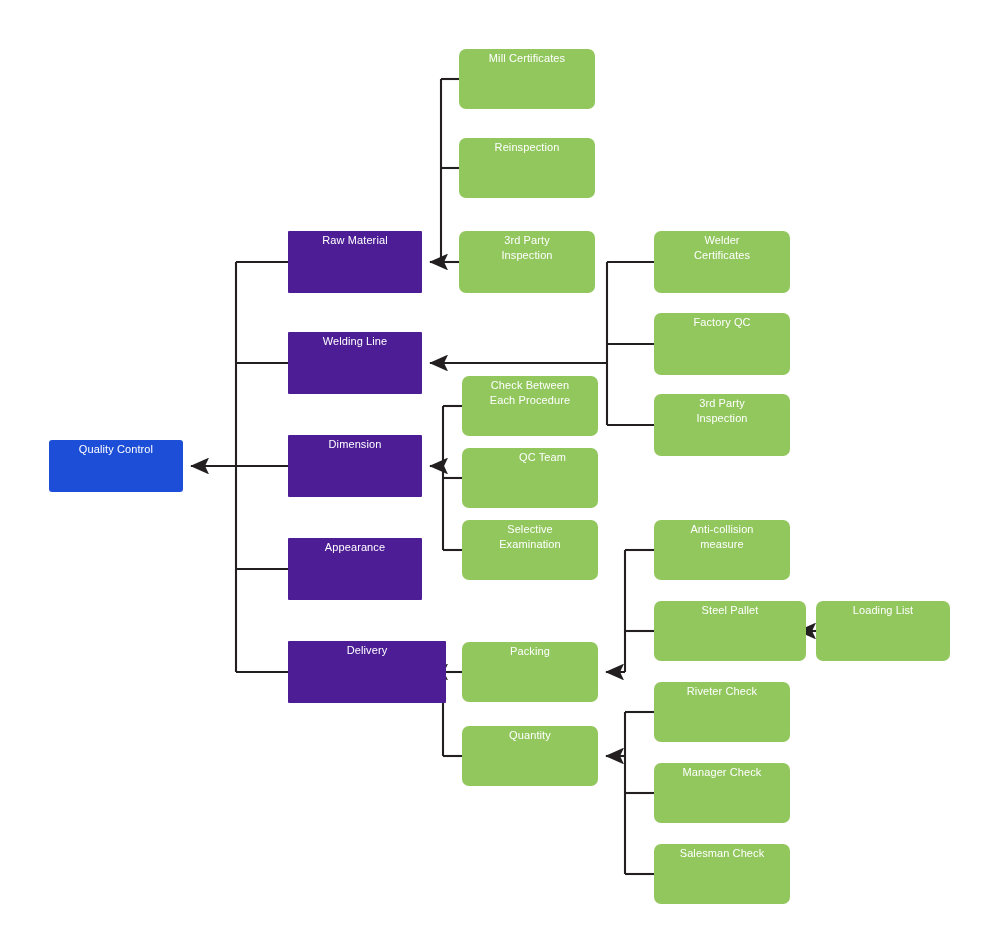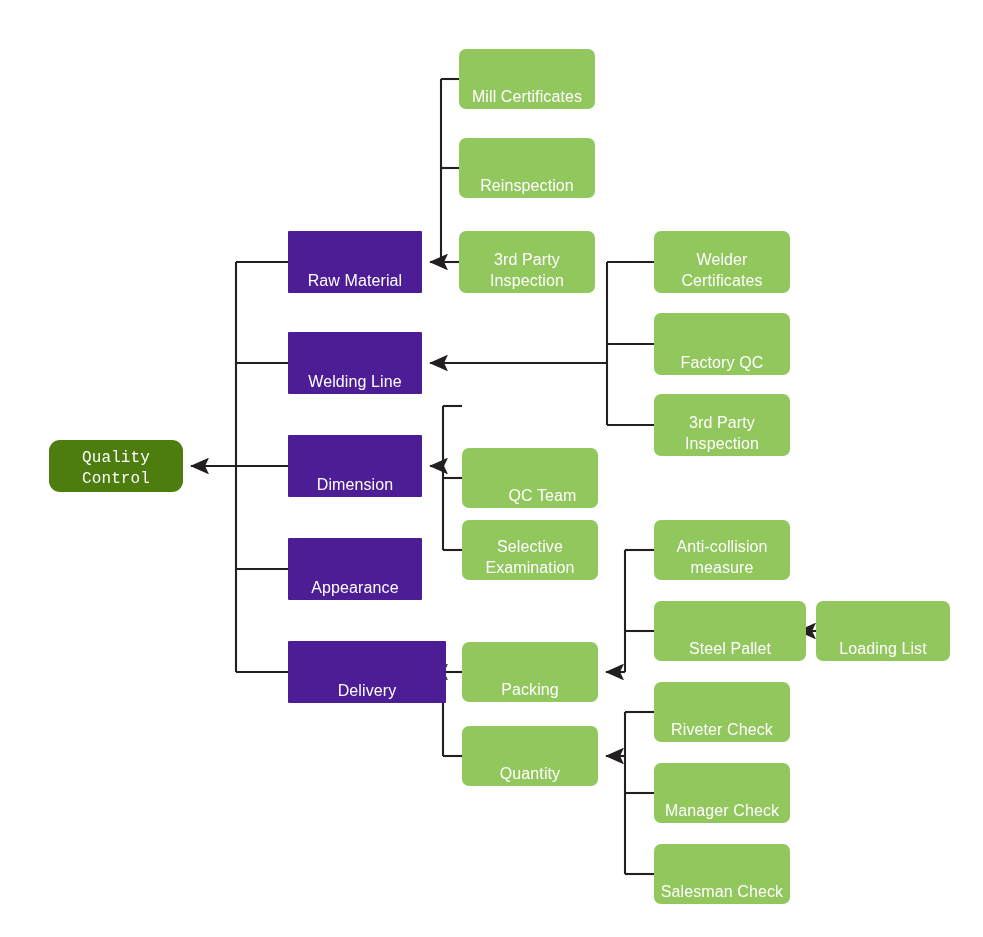--- a/index.html
+++ b/index.html
@@ -21,34 +21,33 @@
     left: 0;
     top: 0;
     width: 983px;
     height: 937px;
     pointer-events: none;
   }
   .node {
     position: absolute;
     box-sizing: border-box;
     display: flex;
-    align-items: flex-end;
+    align-items: flex-start;
     justify-content: center;
     text-align: center;
     color: #ffffff;
-    font-size: 16px;
+    font-size: 11px;
     line-height: 1.32;
     letter-spacing: 0.1px;
     padding: 2px 6px;
     z-index: 3;
   }
   .node-root {
-    background: #4d7c0f;
-    border-radius: 11px;
-    font-family: Liberation Mono, monospace;
+    background: #1d4ed8;
+    border-radius: 3px;
   }
   .node-cat {
     background: #4c1d95;
     border-radius: 1px;
   }
   .node-leaf {
     background: #92c75e;
     border-radius: 7px;
   }
   .node-label {
@@ -152,20 +151,24 @@
 Certificates</span>
   </div>
   <div class="node node-leaf" style="left:654px; top:313px; width:136px; height:62px;">
     <span class="node-label">Factory QC</span>
   </div>
   <div class="node node-leaf" style="left:654px; top:394px; width:136px; height:62px;">
     <span class="node-label">3rd Party
 Inspection</span>
   </div>
 
+  <div class="node node-leaf" style="left:462px; top:376px; width:136px; height:60px;">
+    <span class="node-label">Check Between
+Each Procedure</span>
+  </div>
   <div class="node node-leaf" style="left:462px; top:448px; width:136px; height:60px;padding-left:31px;">
     <span class="node-label">QC Team</span>
   </div>
   <div class="node node-leaf" style="left:462px; top:520px; width:136px; height:60px;">
     <span class="node-label">Selective
 Examination</span>
   </div>
 
   <div class="node node-leaf" style="left:654px; top:520px; width:136px; height:60px;">
     <span class="node-label">Anti-collision

